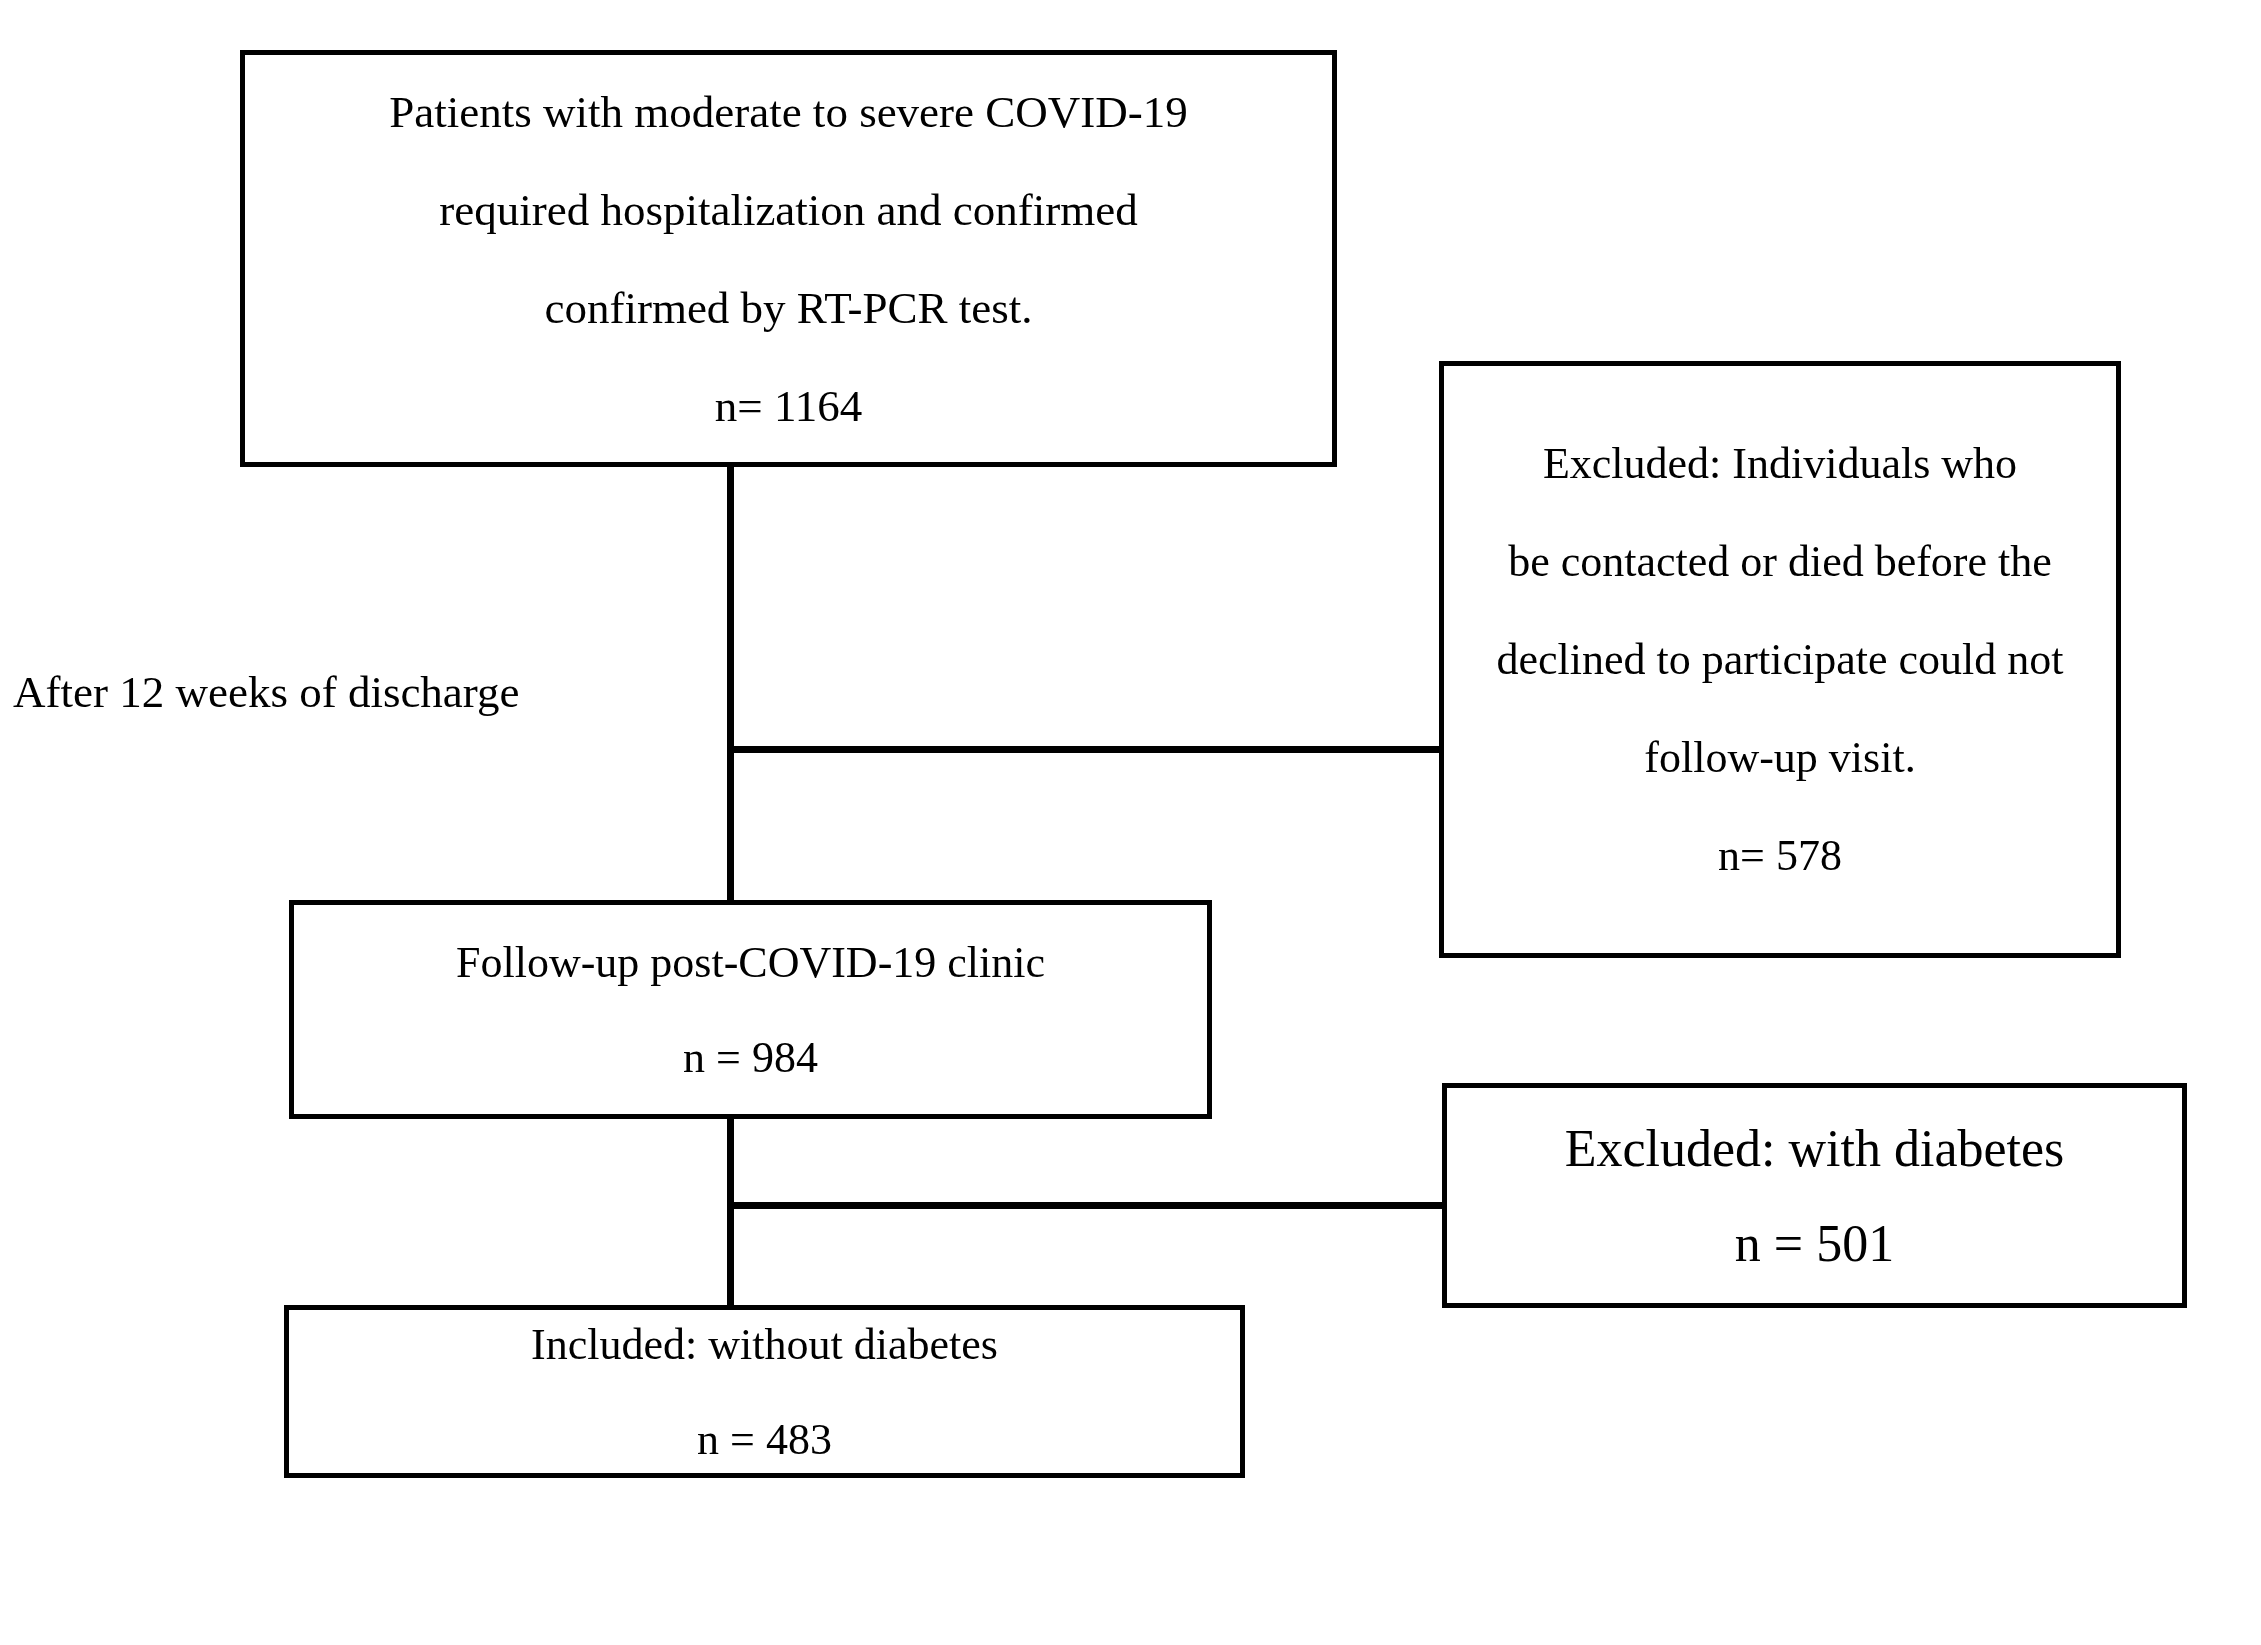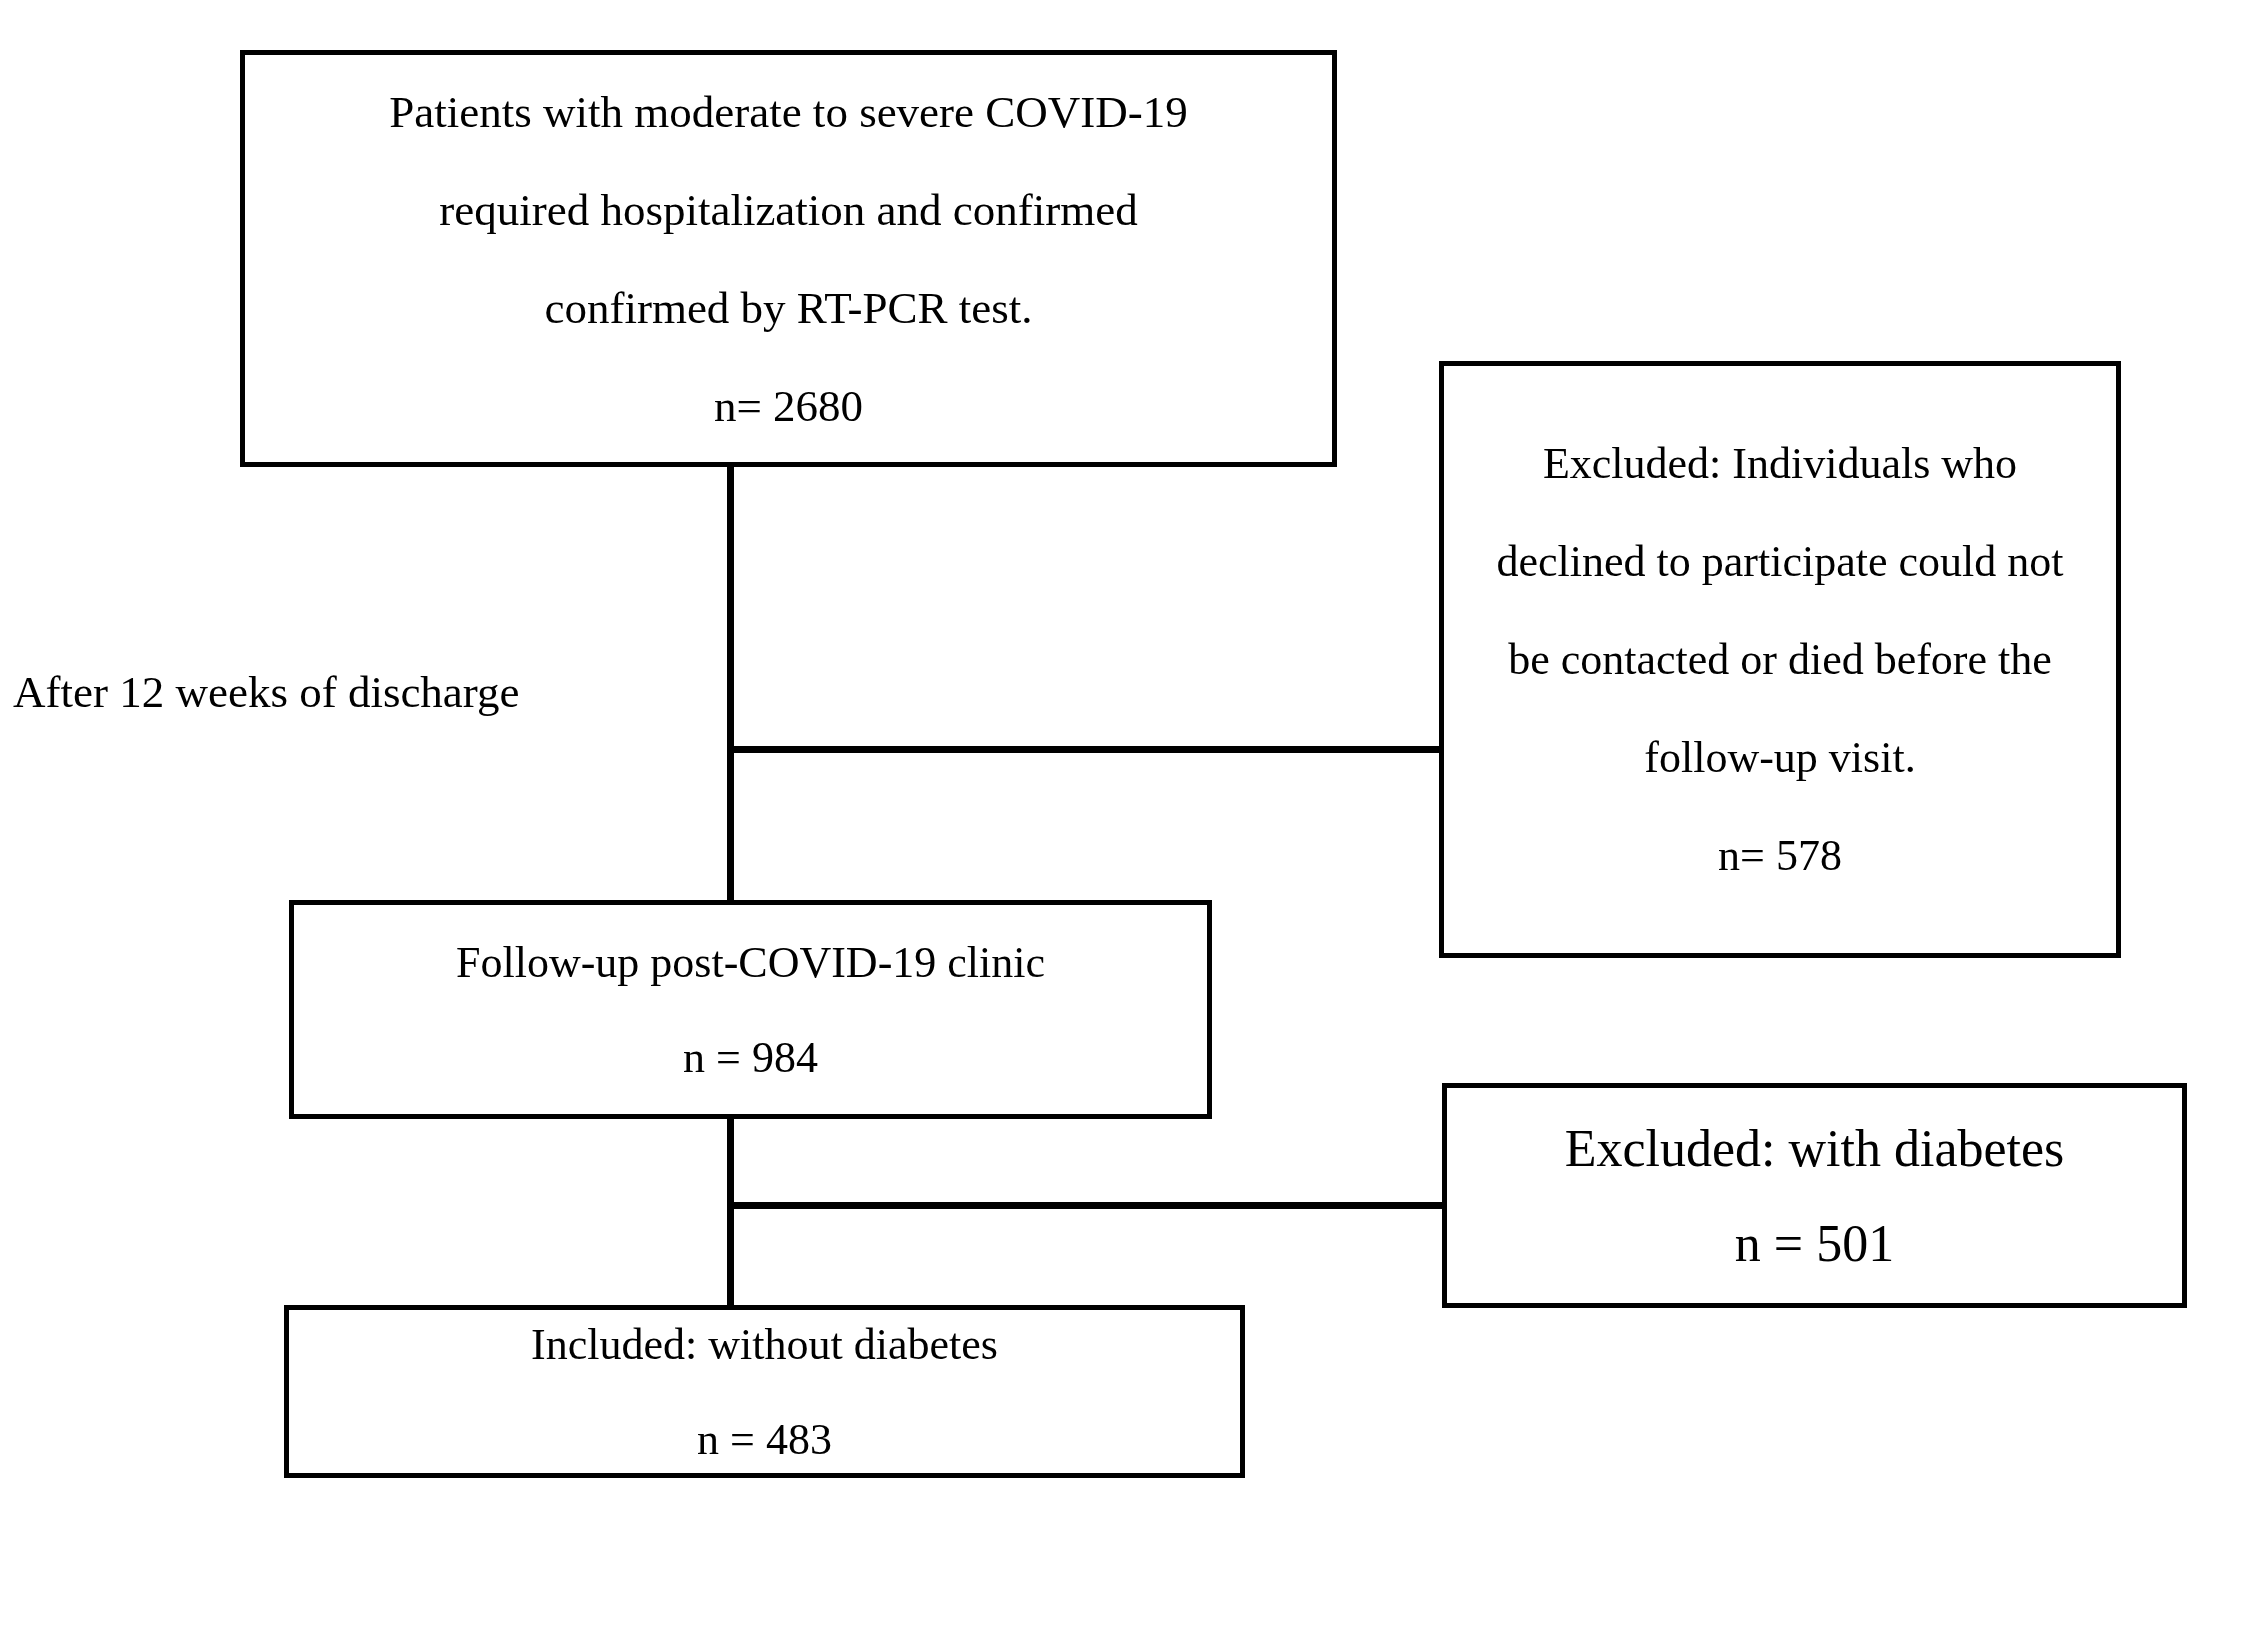--- a/index.html
+++ b/index.html
@@ -101,27 +101,27 @@
   <div class="conn conn-h" id="conn-excluded-followup"></div>
   <div class="conn conn-v" id="conn-followup-included"></div>
   <div class="conn conn-h" id="conn-excluded-diabetes"></div>
 
   <div id="label-timepoint">After 12 weeks of discharge</div>
 
   <div class="node" id="node-enrolled">
     <span class="line">Patients with moderate to severe COVID-19</span>
     <span class="line">required hospitalization and confirmed</span>
     <span class="line">confirmed by RT-PCR test.</span>
-    <span class="line">n= 2680</span>
+    <span class="line">n= 1164</span>
   </div>
 
   <div class="node" id="node-excluded-followup">
     <span class="line">Excluded: Individuals who</span>
+    <span class="line">be contacted or died before the</span>
     <span class="line">declined to participate could not</span>
-    <span class="line">be contacted or died before the</span>
     <span class="line">follow-up visit.</span>
     <span class="line">n= 578</span>
   </div>
 
   <div class="node" id="node-followup">
     <span class="line">Follow-up post-COVID-19 clinic</span>
     <span class="line">n = 984</span>
   </div>
 
   <div class="node" id="node-excluded-diabetes">

